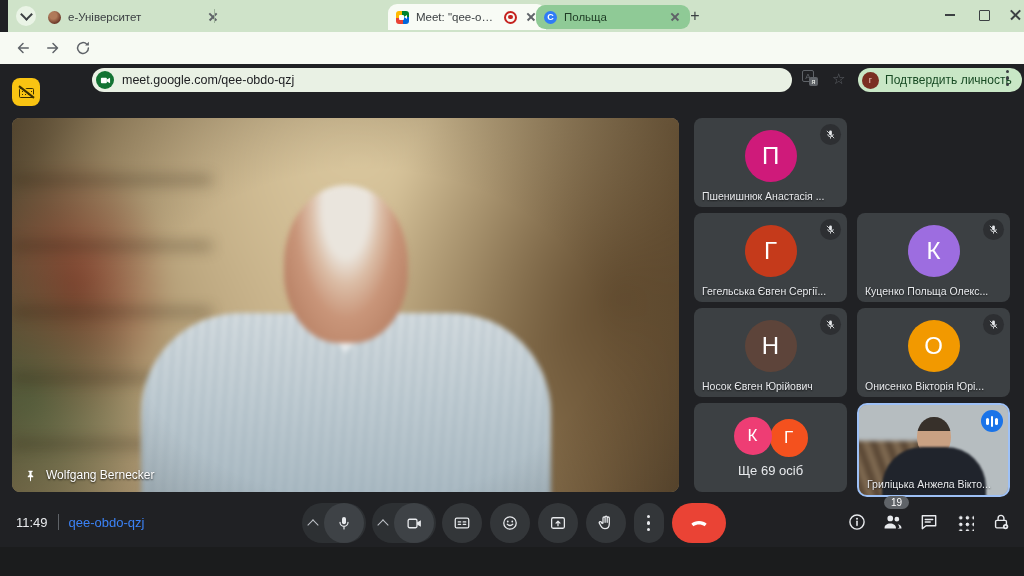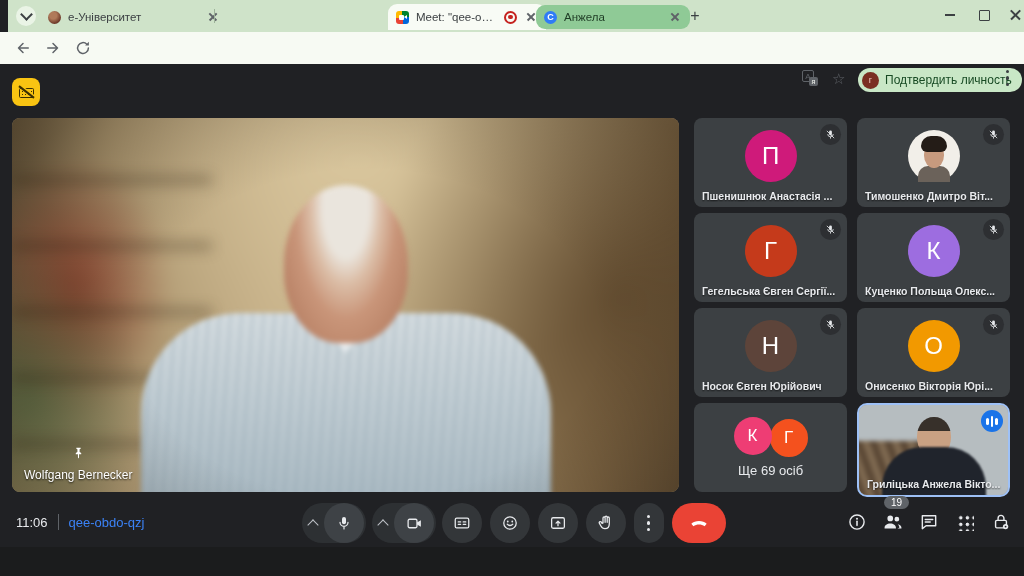--- a/index.html
+++ b/index.html
@@ -75,27 +75,27 @@
     background:repeating-linear-gradient(94deg,rgba(126,148,162,.25) 0 3px,transparent 3px 11px),
                linear-gradient(180deg,#d3dbdf,#bcc9d0 55%,#a9b9c2);}
   .mv-collar{position:absolute;bottom:145px;left:50%;transform:translateX(-50%);width:70px;height:44px;
     background:#e9edef;clip-path:polygon(50% 100%,0 0,100% 0);}
   .mv-neck{position:absolute;bottom:165px;left:50%;transform:translateX(-50%);width:64px;height:50px;background:#c08b72;}
   .mv-head{position:absolute;bottom:155px;left:50%;transform:translateX(-50%);width:124px;height:158px;
     border-radius:52% 52% 46% 46%;
     background:radial-gradient(ellipse at 50% 14%,#eae5dd 0 26%,#dbbda6 40%,#c99579 58%,#b57e62 88%,#a9735a 100%);}
   .mv-shadow{position:absolute;inset:0;background:radial-gradient(ellipse 420px 300px at 53% 58%,transparent 55%,rgba(30,22,12,.25) 100%);}
   .pintag{position:absolute;left:12px;bottom:10px;display:flex;align-items:center;gap:9px;color:#fff;
-    font-size:12px;text-shadow:0 1px 2px rgba(0,0,0,.8);flex-direction:column;}
+    font-size:12px;text-shadow:0 1px 2px rgba(0,0,0,.8);}
   
   .tile{position:absolute;width:153px;height:89px;border-radius:8px;background:#3c4043;overflow:hidden;}
   .micoff{position:absolute;top:6px;right:6px;width:21px;height:21px;border-radius:50%;
           background:rgba(32,33,36,.55);display:flex;align-items:center;justify-content:center;}
   .tname{position:absolute;left:8px;right:6px;bottom:5px;color:#e8eaed;font-size:10.5px;
-         white-space:nowrap;overflow:hidden;text-shadow:0 1px 2px rgba(0,0,0,.7);font-weight:bold;}
+         white-space:nowrap;overflow:hidden;text-shadow:0 1px 2px rgba(0,0,0,.7);}
   .avat{position:absolute;left:50%;top:12px;transform:translateX(-50%);width:52px;height:52px;border-radius:50%;
         color:#fff;font-size:24px;display:flex;align-items:center;justify-content:center;}
   .avphoto{background:radial-gradient(circle at 50% 40%,#f2efe9 0 100%);}
   .avphoto .hair{position:absolute;left:13px;top:6px;width:26px;height:16px;border-radius:13px 13px 8px 8px;background:#241c17;}
   .avphoto .face{position:absolute;left:16px;top:12px;width:20px;height:26px;border-radius:48%;background:#c79a7e;}
   .avphoto .bust{position:absolute;left:10px;top:36px;width:32px;height:16px;border-radius:10px 10px 0 0;background:#6b625a;}
   
   .ov-a,.ov-b{position:absolute;top:14px;width:38px;height:38px;border-radius:50%;color:#fff;font-size:17px;
         display:flex;align-items:center;justify-content:center;}
   .ov-a{left:calc(50% - 37px);z-index:1;}
@@ -162,21 +162,21 @@
         <span style="position:absolute;left:3px;top:4px;width:5px;height:5px;background:#fff;border-radius:1px;"></span>
         <span style="position:absolute;left:8px;top:4.5px;width:0;height:0;border-top:2px solid transparent;border-bottom:2px solid transparent;border-right:3px solid #fff;"></span>
       </span>
       <span class="title">Meet: "qee-obdo-qzj"</span>
       <span class="recdot"></span>
       <span class="closex"></span>
     </div>
 
     <div class="tab tab-group" style="left:528px;width:138px;">
       <span class="favdot" style="background:#2f7cf6;color:#fff;font-size:9px;font-weight:bold;display:flex;align-items:center;justify-content:center;">C</span>
-      <span class="title">Анжела</span>
+      <span class="title">Польща</span>
       <span class="closex"></span>
     </div>
 
     <div class="newtab">+</div>
 
     <div class="wctl wmin" style="left:925px;"></div>
     <div class="wctl wmax" style="left:959px;"></div>
     <div class="wctl wclose" style="left:990px;"></div>
   </div>
 
@@ -185,20 +185,29 @@
         <path d="M19 12H6m6-6l-6 6 6 6" fill="none" stroke="#5f6368" stroke-width="2" stroke-linecap="round" stroke-linejoin="round"></path>
       </svg>
     <svg class="navic" style="left:44px;" viewBox="0 0 24 24">
         <path d="M5 12h13m-6-6l6 6-6 6" fill="none" stroke="#5f6368" stroke-width="2" stroke-linecap="round" stroke-linejoin="round"></path>
       </svg>
     <svg class="navic" style="left:74px;" viewBox="0 0 24 24">
         <path d="M19.2 12a7.2 7.2 0 1 1-2.1-5.1" fill="none" stroke="#5f6368" stroke-width="2" stroke-linecap="round"></path>
         <path d="M19.8 3.6v5h-5z" fill="#5f6368"></path>
       </svg>
 
+    <div class="omnibox">
+      <span class="cambadge">
+        <svg width="11" height="11" viewBox="0 0 24 24">
+            <rect x="2" y="6" width="13" height="12" rx="2" fill="#fff"></rect>
+            <path d="M15 10l7-4v12l-7-4z" fill="#fff"></path>
+          </svg>
+      </span>
+      <span class="url">meet.google.com/qee-obdo-qzj</span>
+    </div>
 
     <div class="transl">
       <span class="b1">A</span>
         <span class="b2">я</span>
     </div>
     <div class="star">☆</div>
 
     <div class="verify">
       <span class="va">г</span>
       <span>Подтвердить личность</span>
@@ -240,35 +249,20 @@
     <div class="micoff">
         <svg width="11" height="11" viewBox="0 0 24 24">
           <path d="M12 3a3 3 0 0 1 3 3v5a3 3 0 0 1-6 0V6a3 3 0 0 1 3-3z" fill="#e8eaed"></path>
           <path d="M6 11a6 6 0 0 0 12 0M12 17v4" stroke="#e8eaed" stroke-width="1.8" fill="none"></path>
           <path d="M4 4l16 16" stroke="#e8eaed" stroke-width="1.8"></path>
         </svg>
       </div>
     <div class="tname">Пшенишнюк Анастасія ...</div>
   </div>
 
-  <div class="tile" style="left:857px;top:118px;">
-    <div class="avat avphoto" style="background-color: rgb(236, 233, 227);">
-      <span class="bust"></span>
-        <span class="face"></span>
-        <span class="hair"></span>
-    </div>
-    <div class="micoff">
-        <svg width="11" height="11" viewBox="0 0 24 24">
-          <path d="M12 3a3 3 0 0 1 3 3v5a3 3 0 0 1-6 0V6a3 3 0 0 1 3-3z" fill="#e8eaed"></path>
-          <path d="M6 11a6 6 0 0 0 12 0M12 17v4" stroke="#e8eaed" stroke-width="1.8" fill="none"></path>
-          <path d="M4 4l16 16" stroke="#e8eaed" stroke-width="1.8"></path>
-        </svg>
-      </div>
-    <div class="tname">Тимошенко Дмитро Віт...</div>
-  </div>
 
   <div class="tile" style="left:694px;top:213px;">
     <div class="avat" style="background-color: rgb(197, 58, 27);">Г</div>
     <div class="micoff">
         <svg width="11" height="11" viewBox="0 0 24 24">
           <path d="M12 3a3 3 0 0 1 3 3v5a3 3 0 0 1-6 0V6a3 3 0 0 1 3-3z" fill="#e8eaed"></path>
           <path d="M6 11a6 6 0 0 0 12 0M12 17v4" stroke="#e8eaed" stroke-width="1.8" fill="none"></path>
           <path d="M4 4l16 16" stroke="#e8eaed" stroke-width="1.8"></path>
         </svg>
       </div>
@@ -324,21 +318,21 @@
     <div class="spk-hood"></div>
     <div class="sndind">
       <i style="height:7px;"></i>
         <i style="height:11px;"></i>
         <i style="height:7px;"></i>
     </div>
     <div class="tname">Гриліцька Анжела Вікто...</div>
   </div>
 
   <div class="meetbar-left">
-    <span>11:06</span>
+    <span>11:49</span>
     <span class="mb-div"></span>
     <span class="mb-code">qee-obdo-qzj</span>
   </div>
 
   <div class="cbtn split" style="left:302px;">
     <span class="chv">
         <span class="chev-u"></span>
       </span>
     <span class="segc">
       <svg width="16" height="16" viewBox="0 0 24 24">

